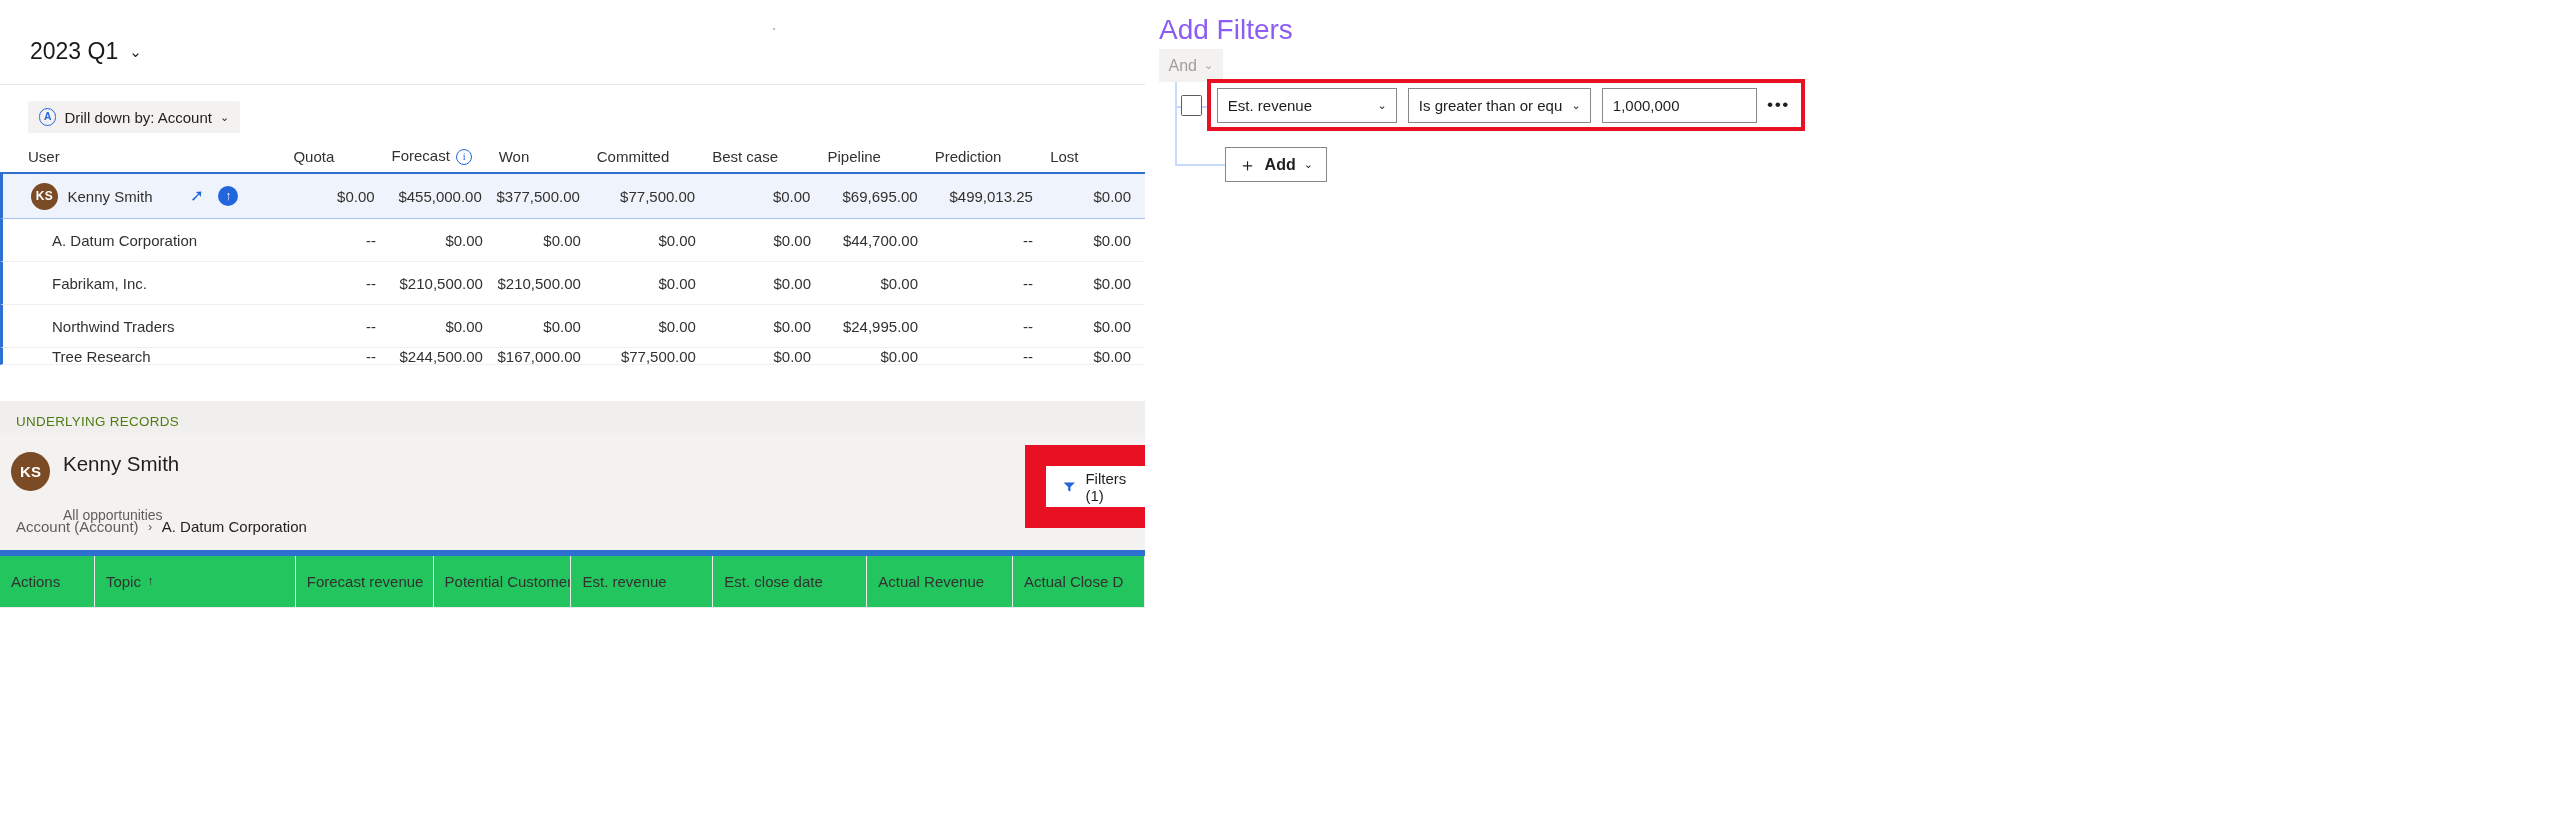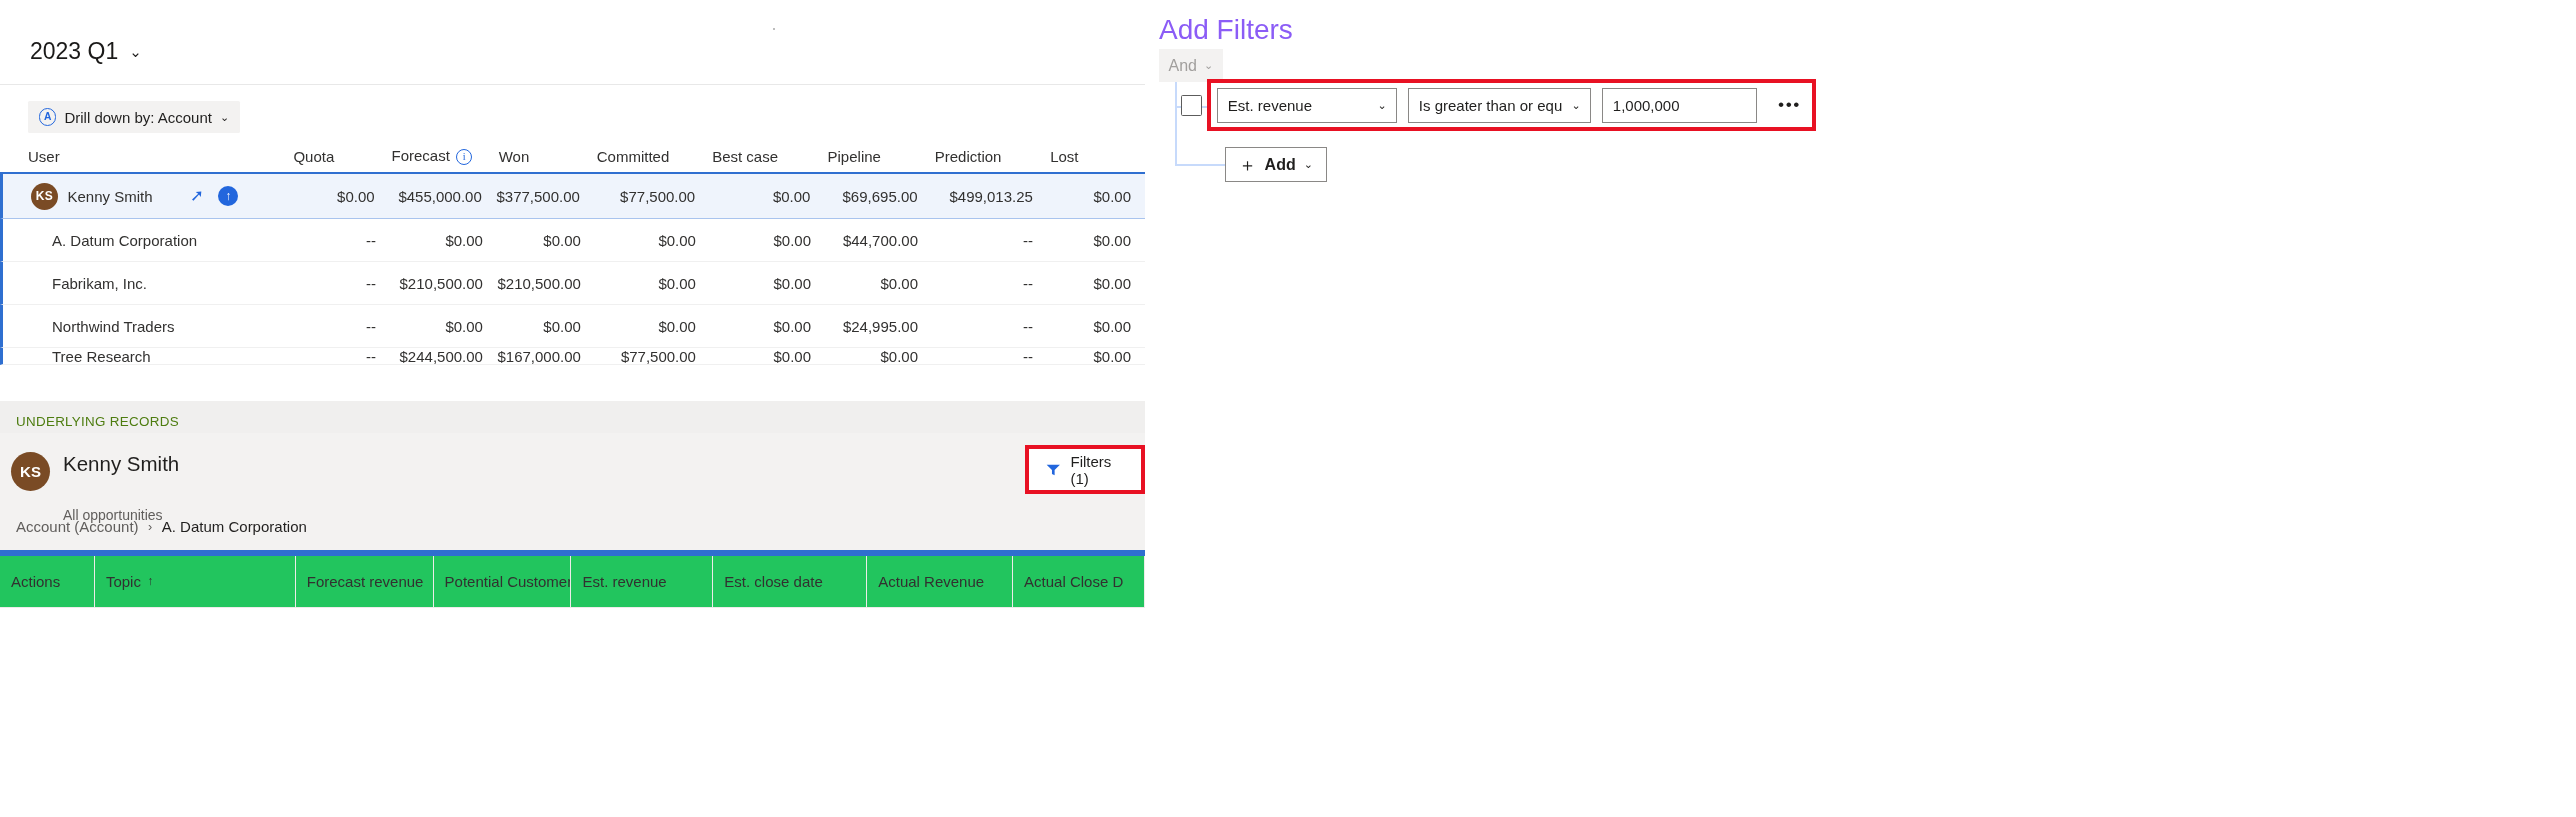--- a/index.html
+++ b/index.html
@@ -112,21 +112,21 @@
     width: 39px; height: 39px; border-radius: 50%;
     background: #7a4b25; color: #fff;
     display: flex; align-items: center; justify-content: center;
     font-size: 15px; font-weight: 700;
   }
   #ur-name { position: absolute; left: 63px; top: 19px; font-size: 20.5px; color: #201f1e; }
   #ur-sub  { position: absolute; left: 63px; top: 46px; font-size: 14px; color: #605e5c; margin-top: 28px; }
 
   #filters-btn-wrap {
     position: absolute; left: 1025px; top: 12px;
-    border: 3.2px solid #e81123; padding: 1px; background: #e81123;
+    border: 3.2px solid #e81123; padding: 18px; background: #e81123;
   }
   #filters-btn {
     background: #ffffff; border: none; height: 41px; padding: 0 17.4px;
     display: flex; align-items: center; gap: 9.5px; cursor: pointer;
     font-size: 15px; color: #201f1e; font-family: "Liberation Sans", sans-serif;
   }
 
   #breadcrumb {
     position: absolute; left: 16px; top: 85px;
     display: flex; align-items: center; gap: 9.5px; font-size: 15px;
@@ -182,21 +182,21 @@
   }
   .af-field {
     height: 35px; border: 0.8px solid #8a8886; background: #ffffff;
     display: flex; align-items: center; justify-content: space-between;
     padding: 0 9.5px; margin-right: 11px; cursor: pointer;
   }
   .af-field .val { font-size: 15px; color: #201f1e; white-space: nowrap; overflow: hidden; }
   .af-field .chev { font-size: 11px; color: #201f1e; margin-left: 9.5px; }
   #af-field-attr { width: 180px; }
   #af-field-op   { width: 183px; }
-  #af-field-val  { width: 155px; margin-right: 16px; border: 0.8px solid #8a8886; }
+  #af-field-val  { width: 155px; margin-right: 5px; border: 0.8px solid #8a8886; }
   #af-more {
     font-size: 17.4px; color: #201f1e; letter-spacing: 1.6px;
     cursor: pointer; padding: 0 4.7px; line-height: 1;
   }
 
   #af-add {
     position: absolute; left: 80px; top: 147px;
     height: 35px; border: 0.8px solid #8a8886; background: #ffffff;
     display: inline-flex; align-items: center; gap: 8px; padding: 0 12.6px; cursor: pointer;
   }

